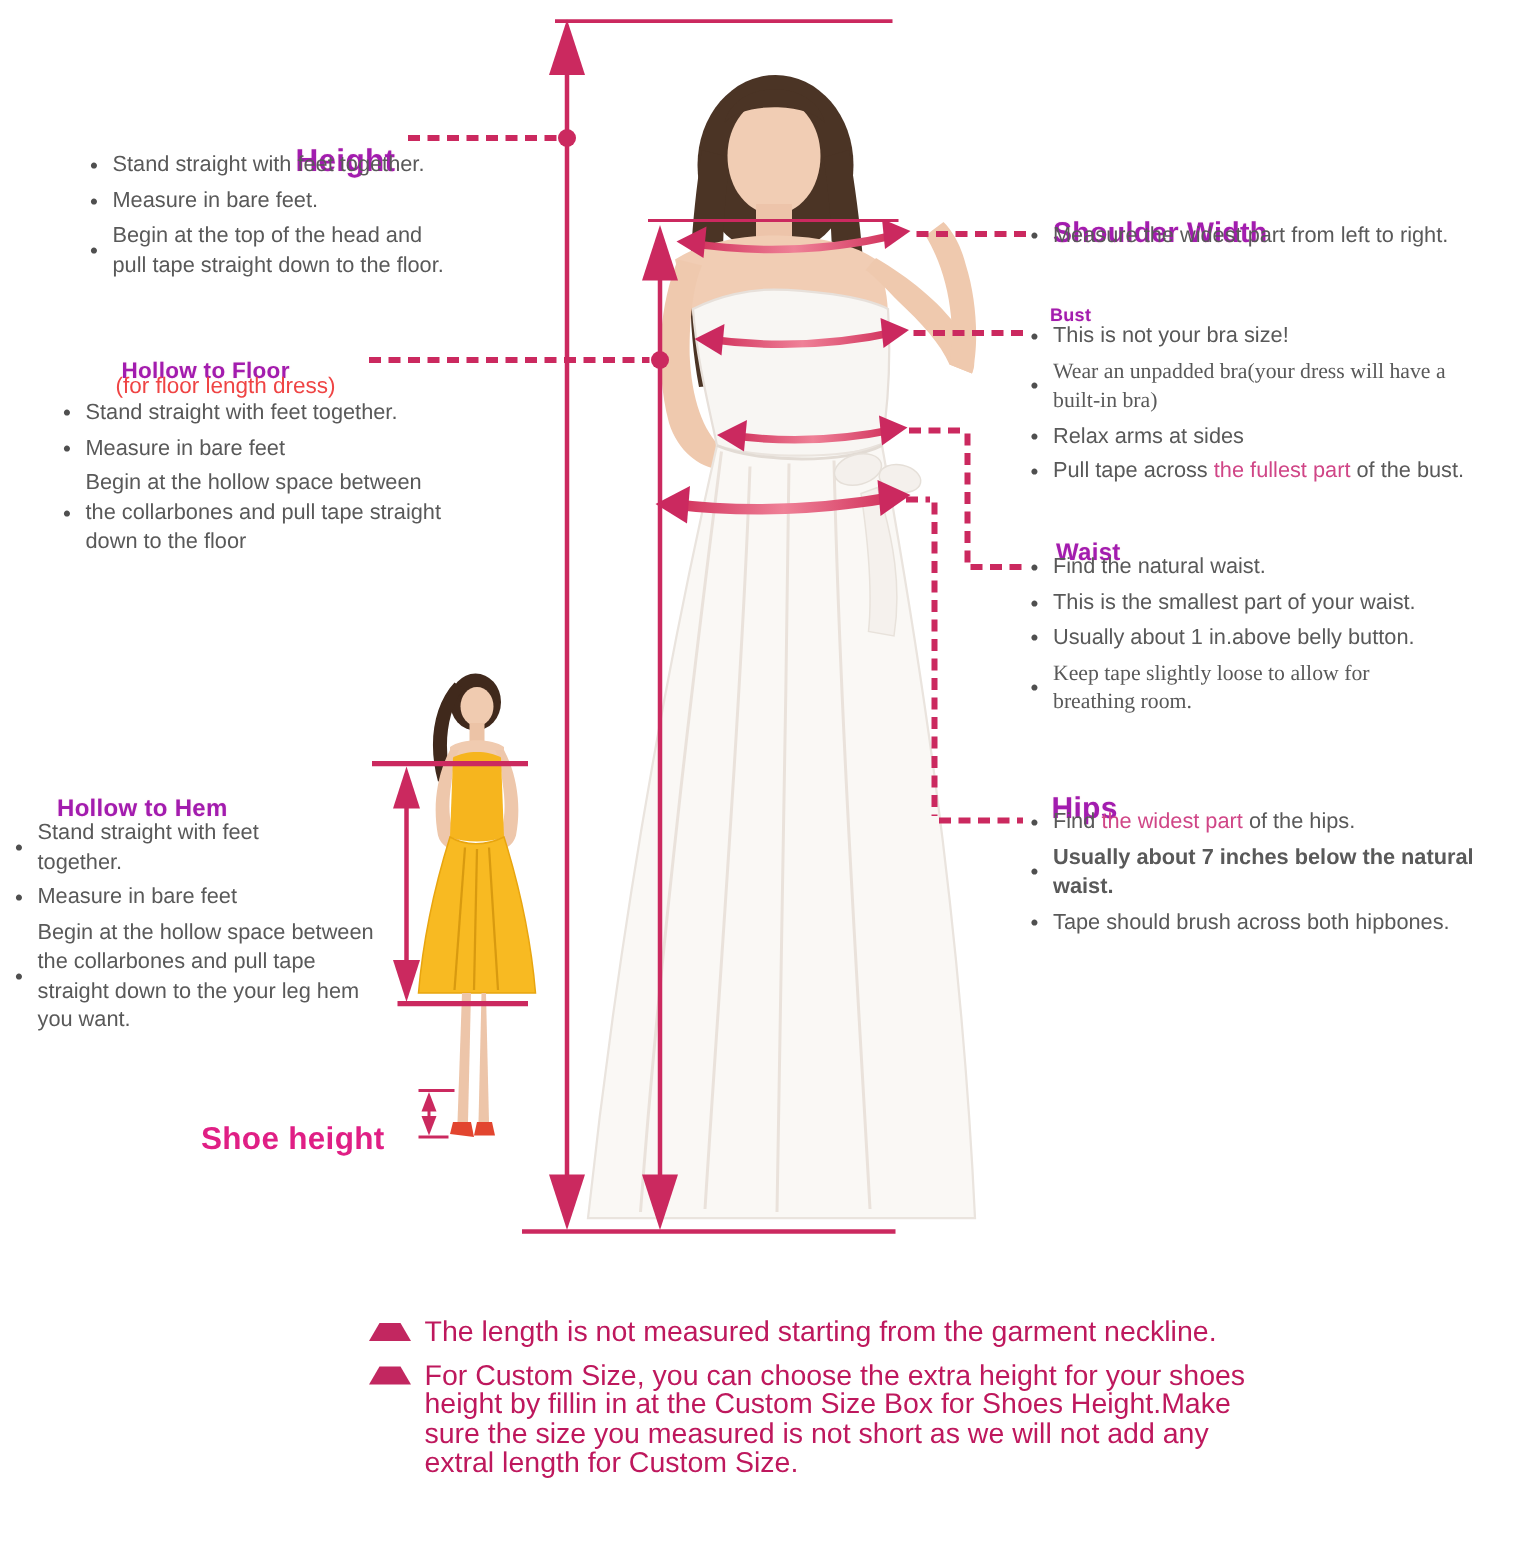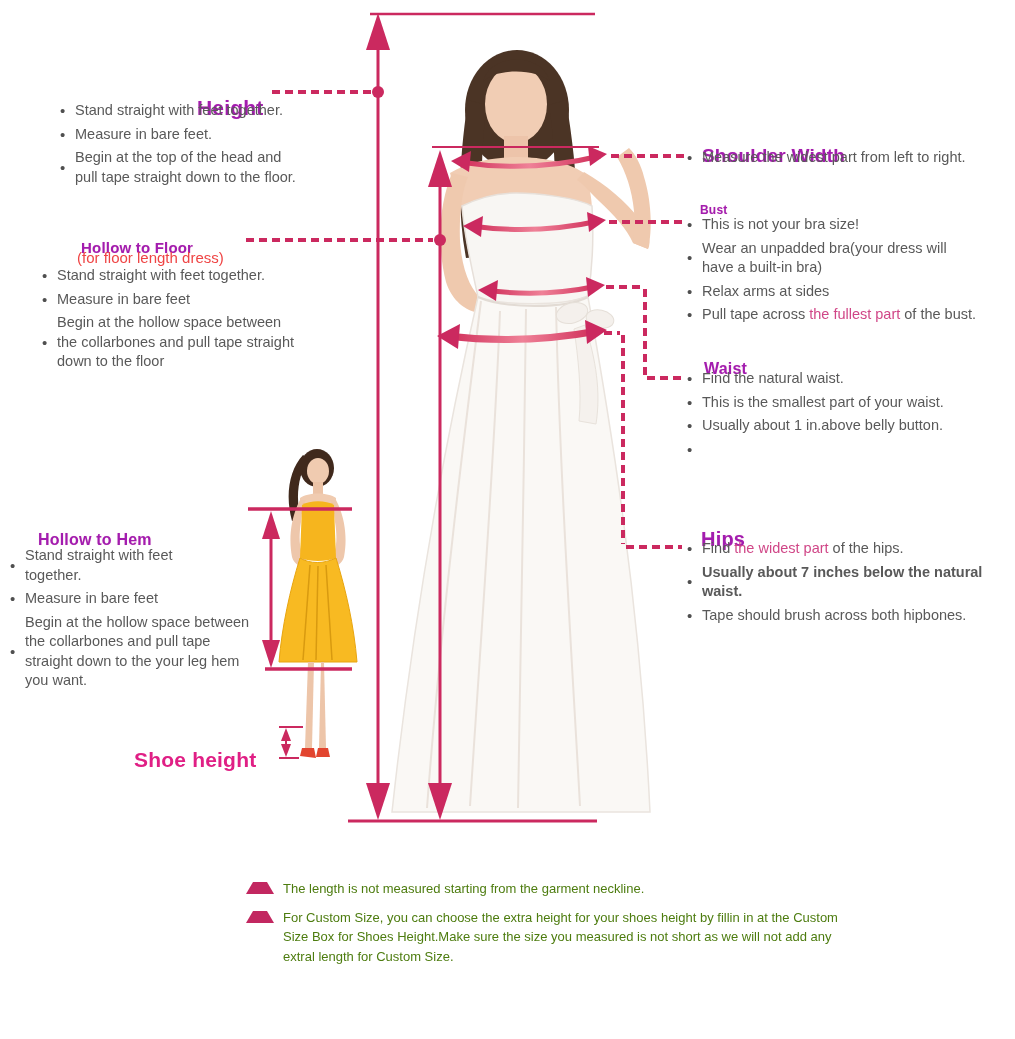--- a/index.html
+++ b/index.html
@@ -12,24 +12,24 @@
   .list{position:absolute;}
   .mi{display:flex;align-items:center;margin-bottom:4px;color:#595959;
       font-size:14.5px;line-height:19.5px;}
   .bdot{flex:0 0 15px;width:15px;color:#4f4f4f;font-size:15px;}
   .mtext{flex:1;}
   .hl{color:#d04687;}
   .mw180{max-width:180px;display:block;}
   .mw232{max-width:232px;display:block;}
   .mw235{max-width:235px;display:block;}
   .mw240{max-width:240px;display:block;}
-  .mw268{max-width:268px;display:block;}
+  .mw268{max-width:268px;display:block;font-family:Liberation Serif, serif;}
   .mw292{max-width:292px;display:block;font-weight:bold;}
   #notes{position:absolute;left:246px;top:879px;width:610px;}
-  .note{display:flex;margin-bottom:9px;color:#4d7c0f;font-size:13px;line-height:19.5px;}
+  .note{display:flex;margin-bottom:9px;color:#be185d;font-size:19px;line-height:19.5px;}
   .tri{flex:0 0 14px;margin-right:9px;margin-top:3px;width:0;height:0;
        border-left:7px solid transparent;border-right:7px solid transparent;
        border-bottom:12px solid #c22760;}
   .ntext{max-width:572px;}
 </style>
 </head>
 <body>
 
 <div id="canvas">
 
@@ -229,20 +229,21 @@
     <div class="mi">
       <span class="bdot">•</span>
       <span class="mtext"><span>This is the smallest part of your waist.</span></span>
     </div>
     <div class="mi">
       <span class="bdot">•</span>
       <span class="mtext"><span>Usually about 1 in.above belly button.</span></span>
     </div>
     <div class="mi">
       <span class="bdot">•</span>
+      <span class="mtext mw268"><span>Keep tape slightly loose to allow for breathing room.</span></span>
     </div>
   </div>
 
   <h2 class="hd" style="left:701px;top:511px;font-size:20px">Hips</h2>
   <div class="list" style="left:687px;top:539px;width:315px">
     <div class="mi">
       <span class="bdot">•</span>
       <span class="mtext"><span>Find </span><span class="hl">the widest part</span><span> of the hips.</span></span>
     </div>
     <div class="mi">

